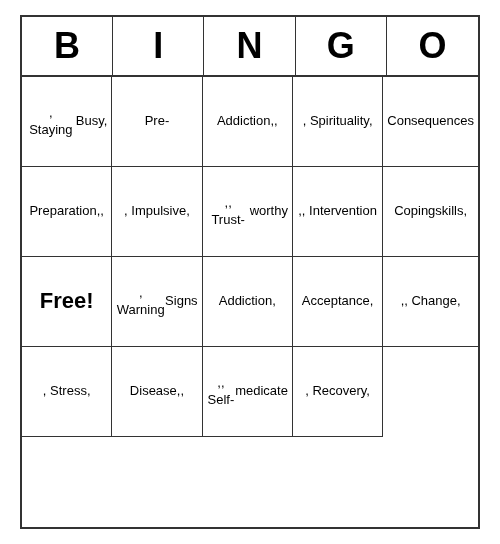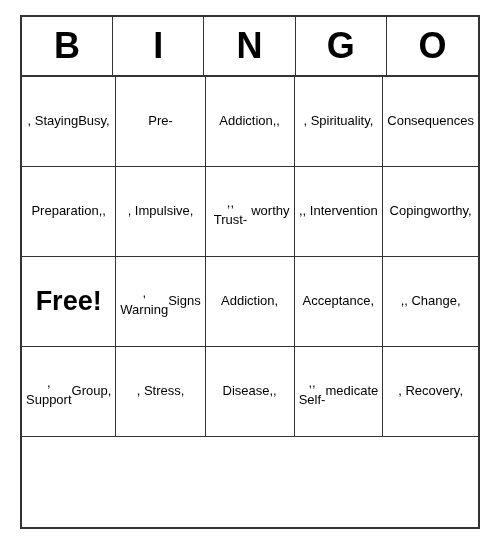--- a/index.html
+++ b/index.html
@@ -65,21 +65,21 @@
       border-right: none;
       text-align: center;
     }
 
     .bingo-cell:nth-child(n+21) {
       border-bottom: none;
       text-decoration: underline;
     }
 
     .bingo-cell.free {
-      font-size: 27px;
+      font-size: 22px;
       font-weight: bold;
     }
 
     .bingo-cell .cell-text {
       display: block;
     }
   </style>
 </head>
 <body>
 
@@ -116,43 +116,39 @@
       </div>
       <div class="bingo-cell">
         <span class="cell-text">,, Trust-</span>
         <span class="cell-text">worthy</span>
       </div>
       <div class="bingo-cell">
         <span class="cell-text">,, Intervention</span>
       </div>
       <div class="bingo-cell">
         <span class="cell-text">Coping</span>
-        <span class="cell-text">worthy,</span>
+        <span class="cell-text">skills,</span>
       </div>
       <div class="bingo-cell free">
         <span class="cell-text">Free!</span>
       </div>
       <div class="bingo-cell">
         <span class="cell-text">, Warning</span>
         <span class="cell-text">Signs</span>
       </div>
       <div class="bingo-cell">
         <span class="cell-text">Addiction,</span>
       </div>
       <div class="bingo-cell">
         <span class="cell-text">Acceptance,</span>
       </div>
       <div class="bingo-cell">
         <span class="cell-text">,, Change,</span>
       </div>
       <div class="bingo-cell">
-        <span class="cell-text">, Support</span>
-        <span class="cell-text">Group,</span>
-      </div>
-      <div class="bingo-cell">
         <span class="cell-text">, Stress,</span>
       </div>
       <div class="bingo-cell">
         <span class="cell-text">Disease,,</span>
       </div>
       <div class="bingo-cell">
         <span class="cell-text">,, Self-</span>
         <span class="cell-text">medicate</span>
       </div>
       <div class="bingo-cell">

